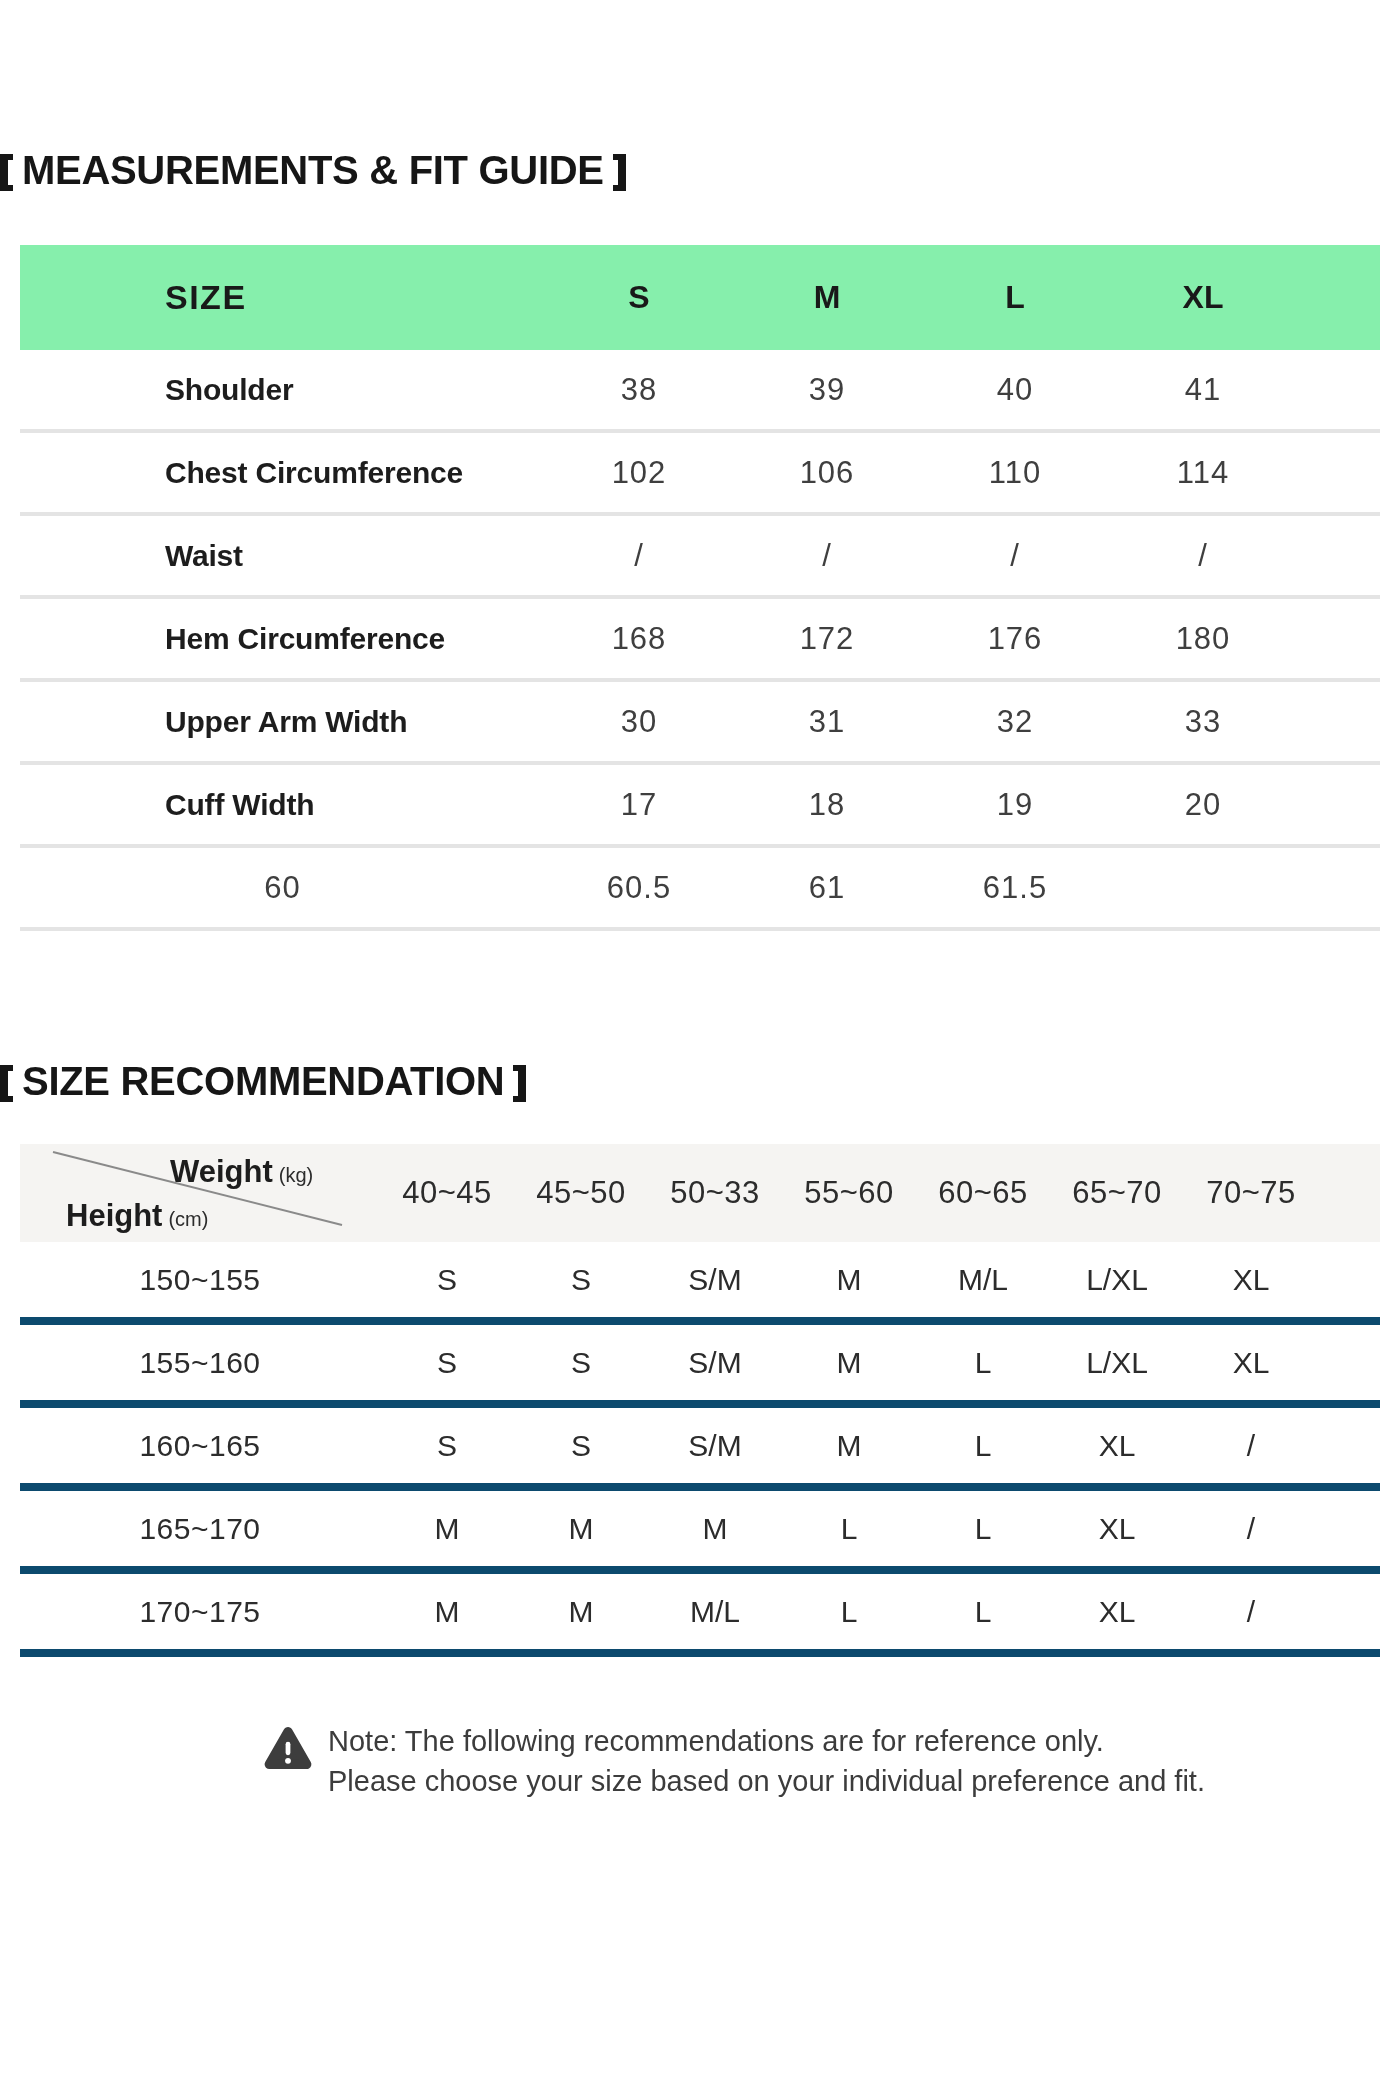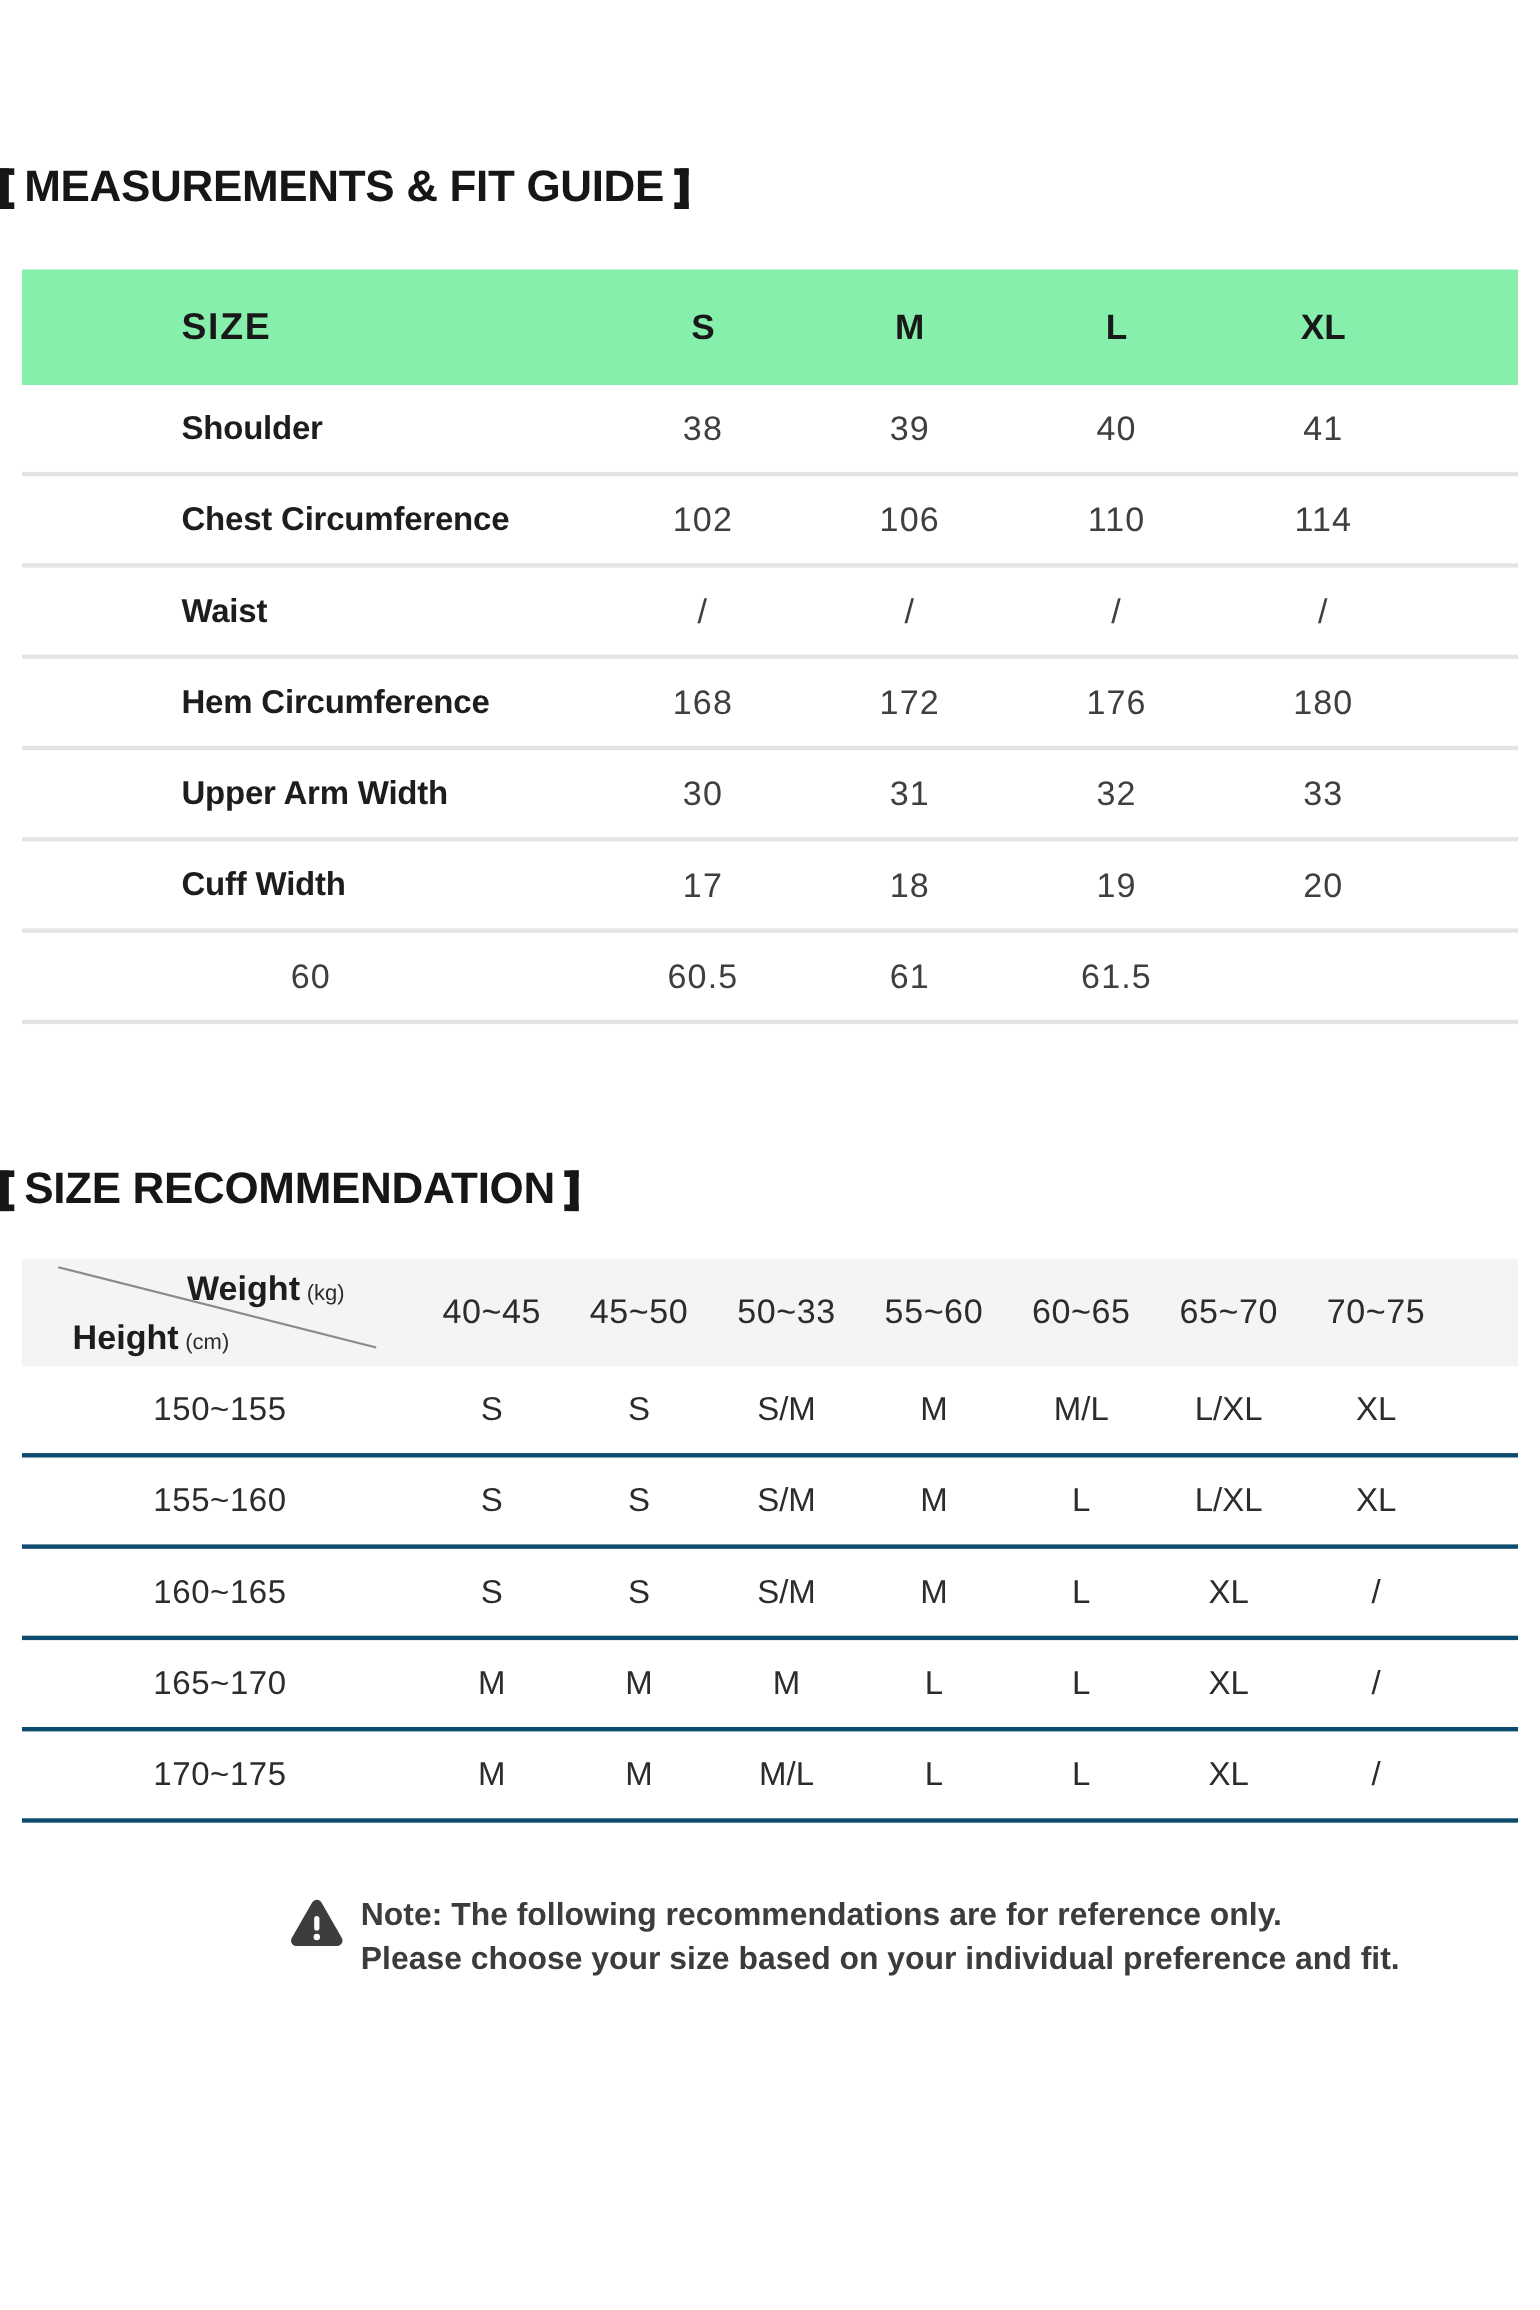--- a/index.html
+++ b/index.html
@@ -28,28 +28,28 @@
 
   
   .r-table{margin:40px 20px 0 20px;width:1360px;}
   .r-head{display:grid;grid-template-columns:360px repeat(7,134px);align-items:center;height:98px;background:#f5f4f2;}
   .r-head .diag-cell{position:relative;height:98px;text-decoration:underline;}
   .diag-line{position:absolute;left:0;top:0;width:360px;height:98px;}
   .weight-label{position:absolute;top:10px;left:150px;font-size:31px;font-weight:700;color:#1d1d1d;white-space:nowrap;}
   .height-label{position:absolute;bottom:8px;left:46px;font-size:31px;font-weight:700;color:#1d1d1d;white-space:nowrap;}
   .unit-small{font-size:20px;font-weight:400;color:#2c2c2c;margin-left:6px;}
   .r-head .wcol-cell{text-align:center;font-size:31px;font-weight:400;color:#2c2c2c;letter-spacing:0.5px;}
-  .r-row{display:grid;grid-template-columns:360px repeat(7,134px);align-items:center;height:83px;box-sizing:border-box;border-bottom:4px solid #0c4a6e;}
+  .r-row{display:grid;grid-template-columns:360px repeat(7,134px);align-items:center;height:83px;box-sizing:border-box;border-bottom:8px solid #0c4a6e;}
   .r-height{text-align:center;font-size:30px;font-weight:400;color:#2c2c2c;letter-spacing:0.5px;}
   .r-cell{text-align:center;font-size:30px;font-weight:400;color:#2c2c2c;}
 
   
   .note{margin:64px 0 0 262px;display:flex;align-items:flex-start;}
   .note-icon{width:52px;height:54px;flex:0 0 auto;margin-top:2px;}
-  .note-text{margin-left:14px;font-size:29px;line-height:40px;color:#3c3c3c;font-weight:bold;}
+  .note-text{margin-left:14px;font-size:29px;line-height:40px;color:#3c3c3c;}
 </style>
 </head>
 <body>
 
 <div class="page">
 
   <h1 class="sec-title title-1"><span class="bk bk-l"></span><span>MEASUREMENTS &amp; FIT GUIDE</span><span class="bk bk-r"></span></h1>
 
   <div class="m-table">
     <div class="m-head">

